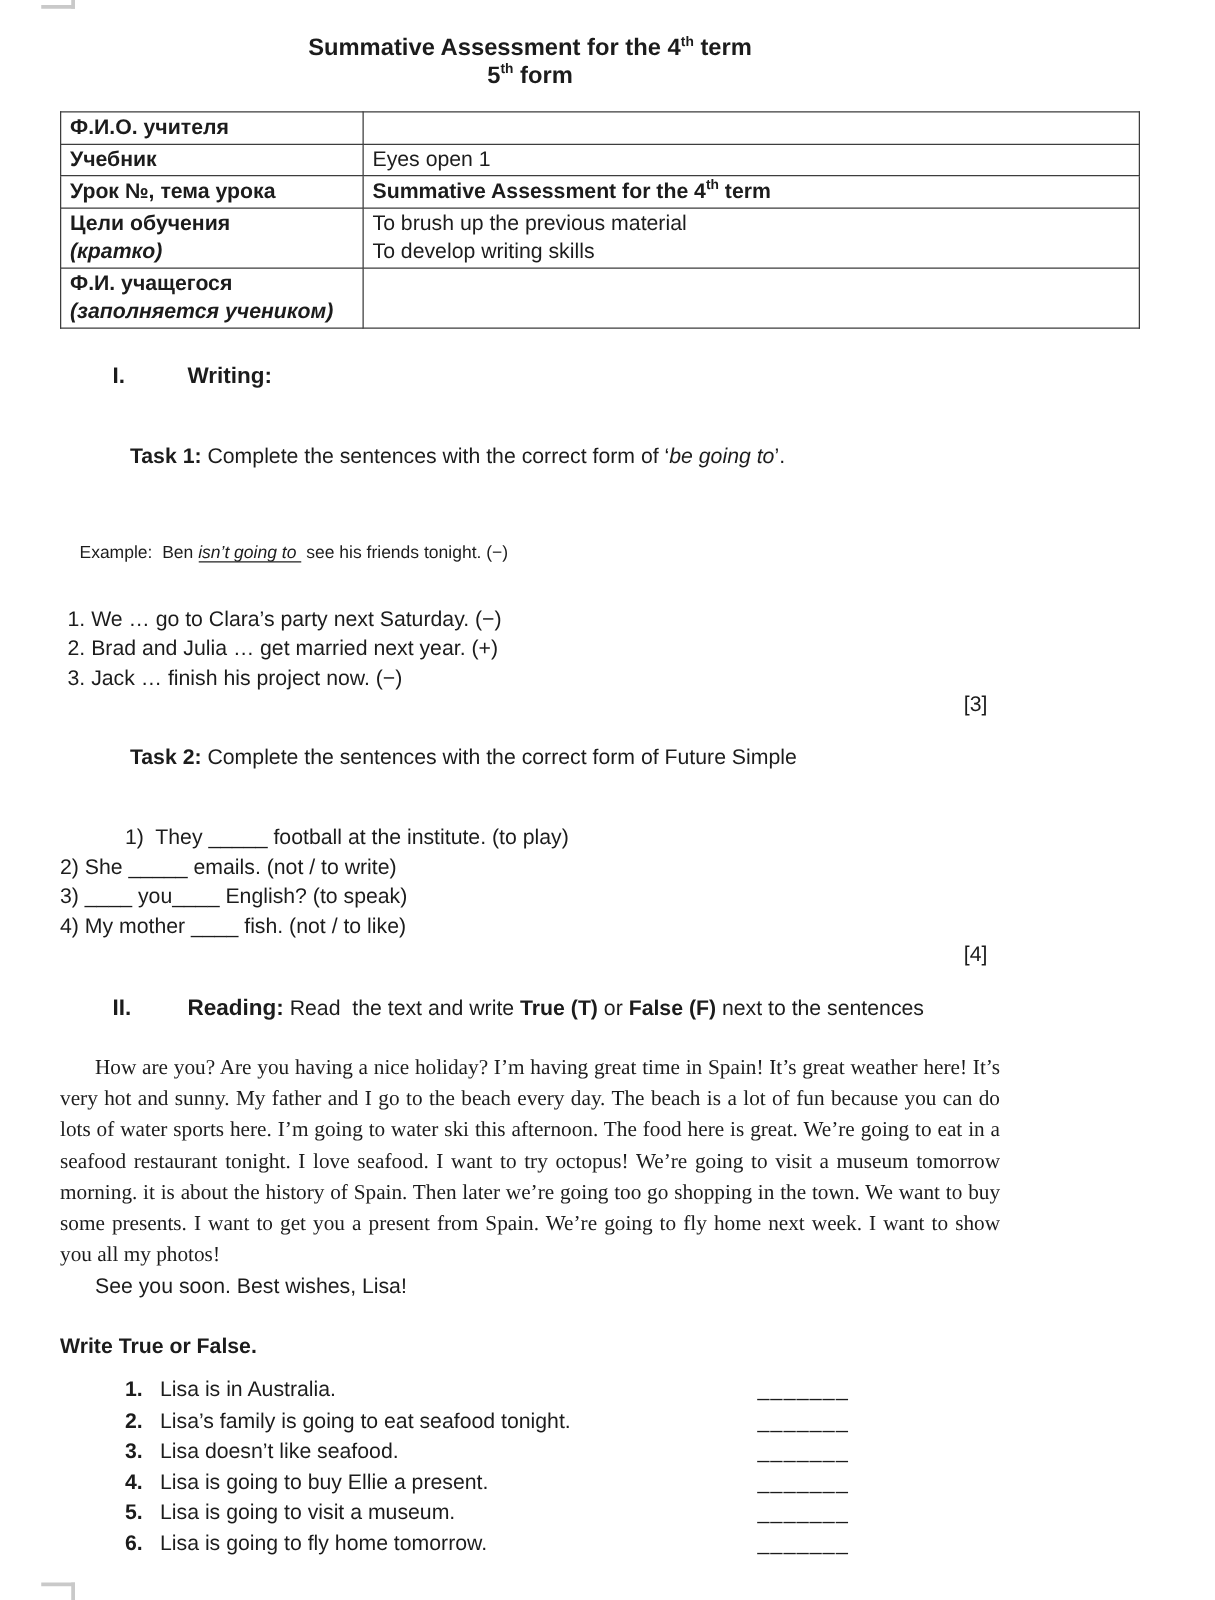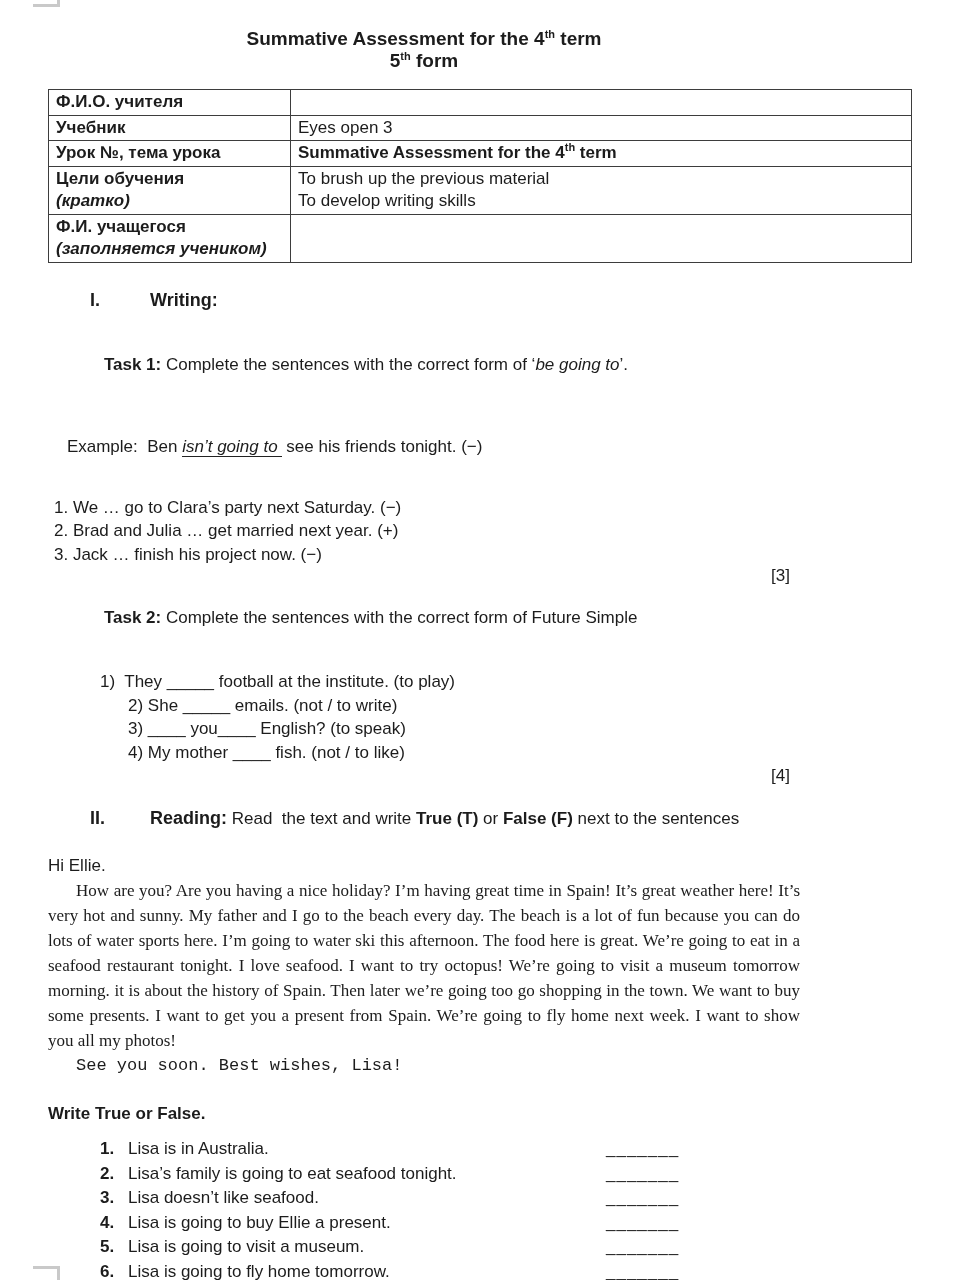--- a/index.html
+++ b/index.html
@@ -23,37 +23,37 @@
 
   .sec-heading { font-size:18px; font-weight:bold; padding-left:42px; margin-top:27px; }
   .sec-heading .numeral { display:inline-block; width:60px; font-weight:bold; }
   .sec-heading .rest { font-weight:normal; font-size:17px; white-space:pre-wrap; }
   .sec-heading .b { font-weight:bold;text-align:center; }
 
   .task-line { font-size:17px; margin-top:24px; padding-left:37px; white-space:pre-wrap; }
   .task-line .task-label { font-weight:bold; }
   .task-line .it { font-style:italic;text-align:center; }
 
-  .example-line { font-size:17px; margin-top:22px; white-space:pre-wrap; }
+  .example-line { font-size:14px; margin-top:22px; white-space:pre-wrap; }
   .example-line .und { font-style:italic; border-bottom:1.5px solid #222; padding-right:4px; }
 
   .w-list { margin-top:19px; font-size:17px; line-height:23.5px; }
   .w-list div { margin-left:6px; white-space:pre-wrap; }
 
   .score { text-align:right; padding-right:10px; font-size:17px; }
 
   .t2-list { margin-top:22px; font-size:17px; line-height:23.5px; }
-  .t2-list div { margin-left:80px; white-space:pre-wrap; }
+  .t2-list div { white-space:pre-wrap; }
   .t2-list div:first-child { margin-left:52px; }
 
   .reading-head { margin-top:22px; }
 
   .letter { margin-top:24px; font-size:17px; line-height:25px; }
   .letter .para { text-align:justify; text-indent:28px;font-family:Liberation Serif, serif; }
-  .letter .closing { text-indent:28px;font-family:Liberation Mono, monospace; }
+  .letter .closing { text-indent:28px; }
 
   .tf-heading { font-size:17px; font-weight:bold; margin-top:26px; }
   .tf-list { margin-top:16px; font-size:17px; }
   .tf-row { display:flex; margin-left:52px; margin-bottom:7px; line-height:17.6px; }
   .tf-row .num { font-weight:bold; width:28px; flex:none; }
   .tf-row .txt { width:478px; flex:none; }
   .tf-row .blank { flex:none; letter-spacing:1px;text-align:center; }
   .mt2 { margin-top:2px; }
 </style>
 </head>
@@ -70,21 +70,21 @@
   </div>
 
   <table class="info">
     <tbody>
     <tr>
       <td class="lbl">Ф.И.О. учителя</td>
       <td></td>
     </tr>
     <tr>
       <td class="lbl">Учебник</td>
-      <td>Eyes open 3</td>
+      <td>Eyes open 1</td>
     </tr>
     <tr>
       <td class="lbl">Урок №, тема урока</td>
       <td class="bold-val"><span>Summative Assessment for the 4</span><sup>th</sup><span> term</span></td>
     </tr>
     <tr>
       <td class="lbl">
             <div>Цели обучения</div>
             <div class="note">(кратко)</div>
           </td>
@@ -134,21 +134,20 @@
     <div>4) My mother ____ fish. (not / to like)</div>
   </div>
 
   <div class="score mt2">[4]</div>
 
   <div class="sec-heading reading-head">
     <span class="numeral">II.</span><span>Reading:</span><span class="rest"><span> Read  the text and write </span><span class="b">True (T)</span><span> or </span><span class="b">False (F)</span><span> next to the sentences</span></span>
   </div>
 
   <div class="letter">
-    <div>Hi Ellie.</div>
     <div class="para">How are you? Are you having a nice holiday? I’m having great time in Spain! It’s great weather here! It’s very hot and sunny. My father and I go to the beach every day. The beach is a lot of fun because you can do lots of water sports here. I’m going to water ski this afternoon. The food here is great. We’re going to eat in a seafood restaurant tonight. I love seafood. I want to try octopus! We’re going to visit a museum tomorrow morning. it is about the history of Spain. Then later we’re going too go shopping in the town. We want to buy some presents. I want to get you a present from Spain. We’re going to fly home next week. I want to show you all my photos!</div>
     <div class="closing">See you soon. Best wishes, Lisa!</div>
   </div>
 
   <div class="tf-heading">Write True or False.</div>
 
   <div class="tf-list">
     <div class="tf-row">
       <span class="num">1.</span>
         <span class="txt">Lisa is in Australia.</span>

